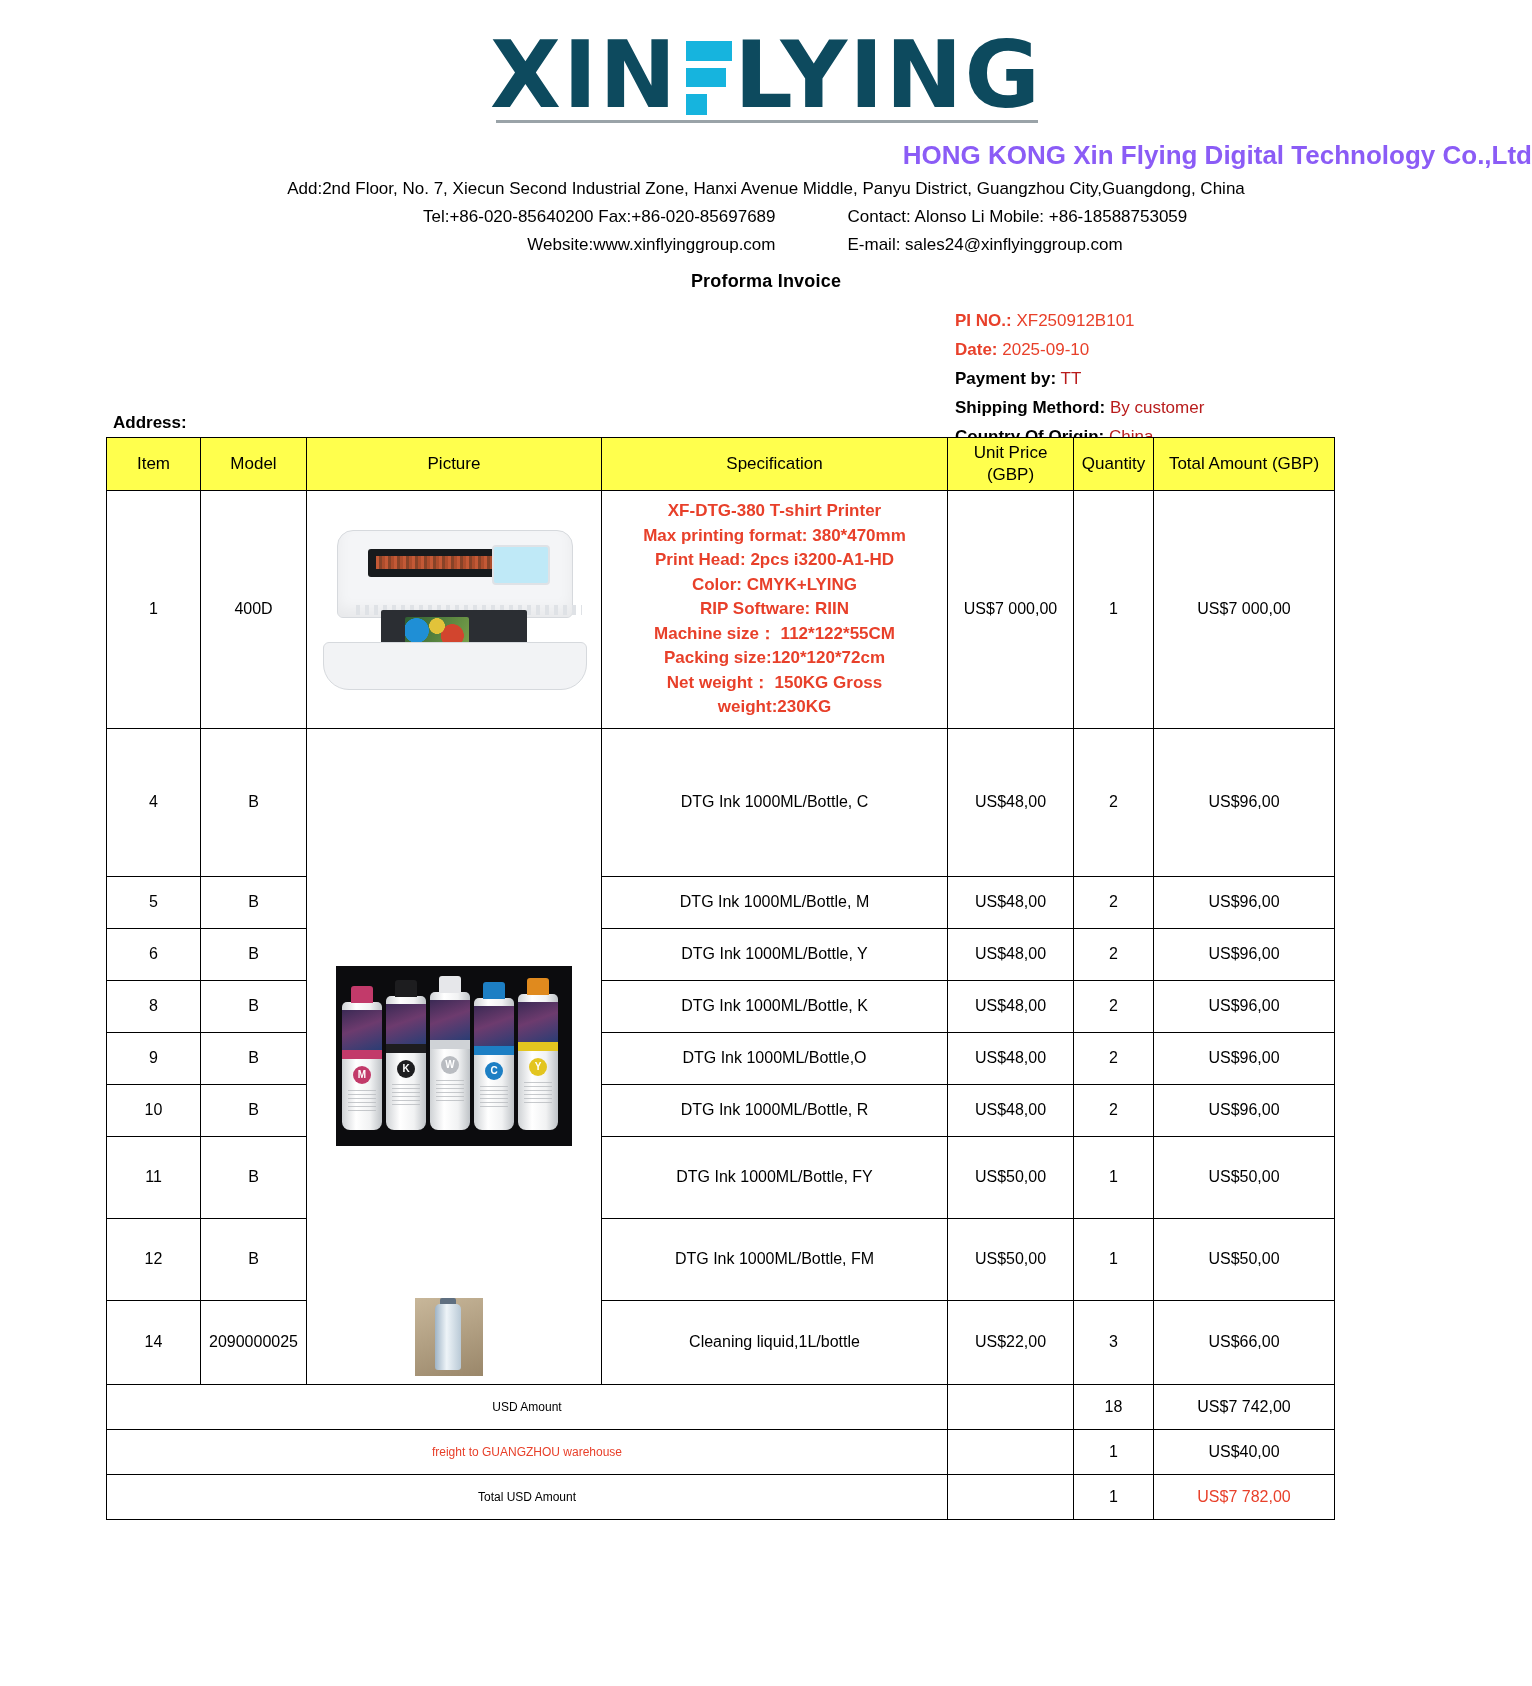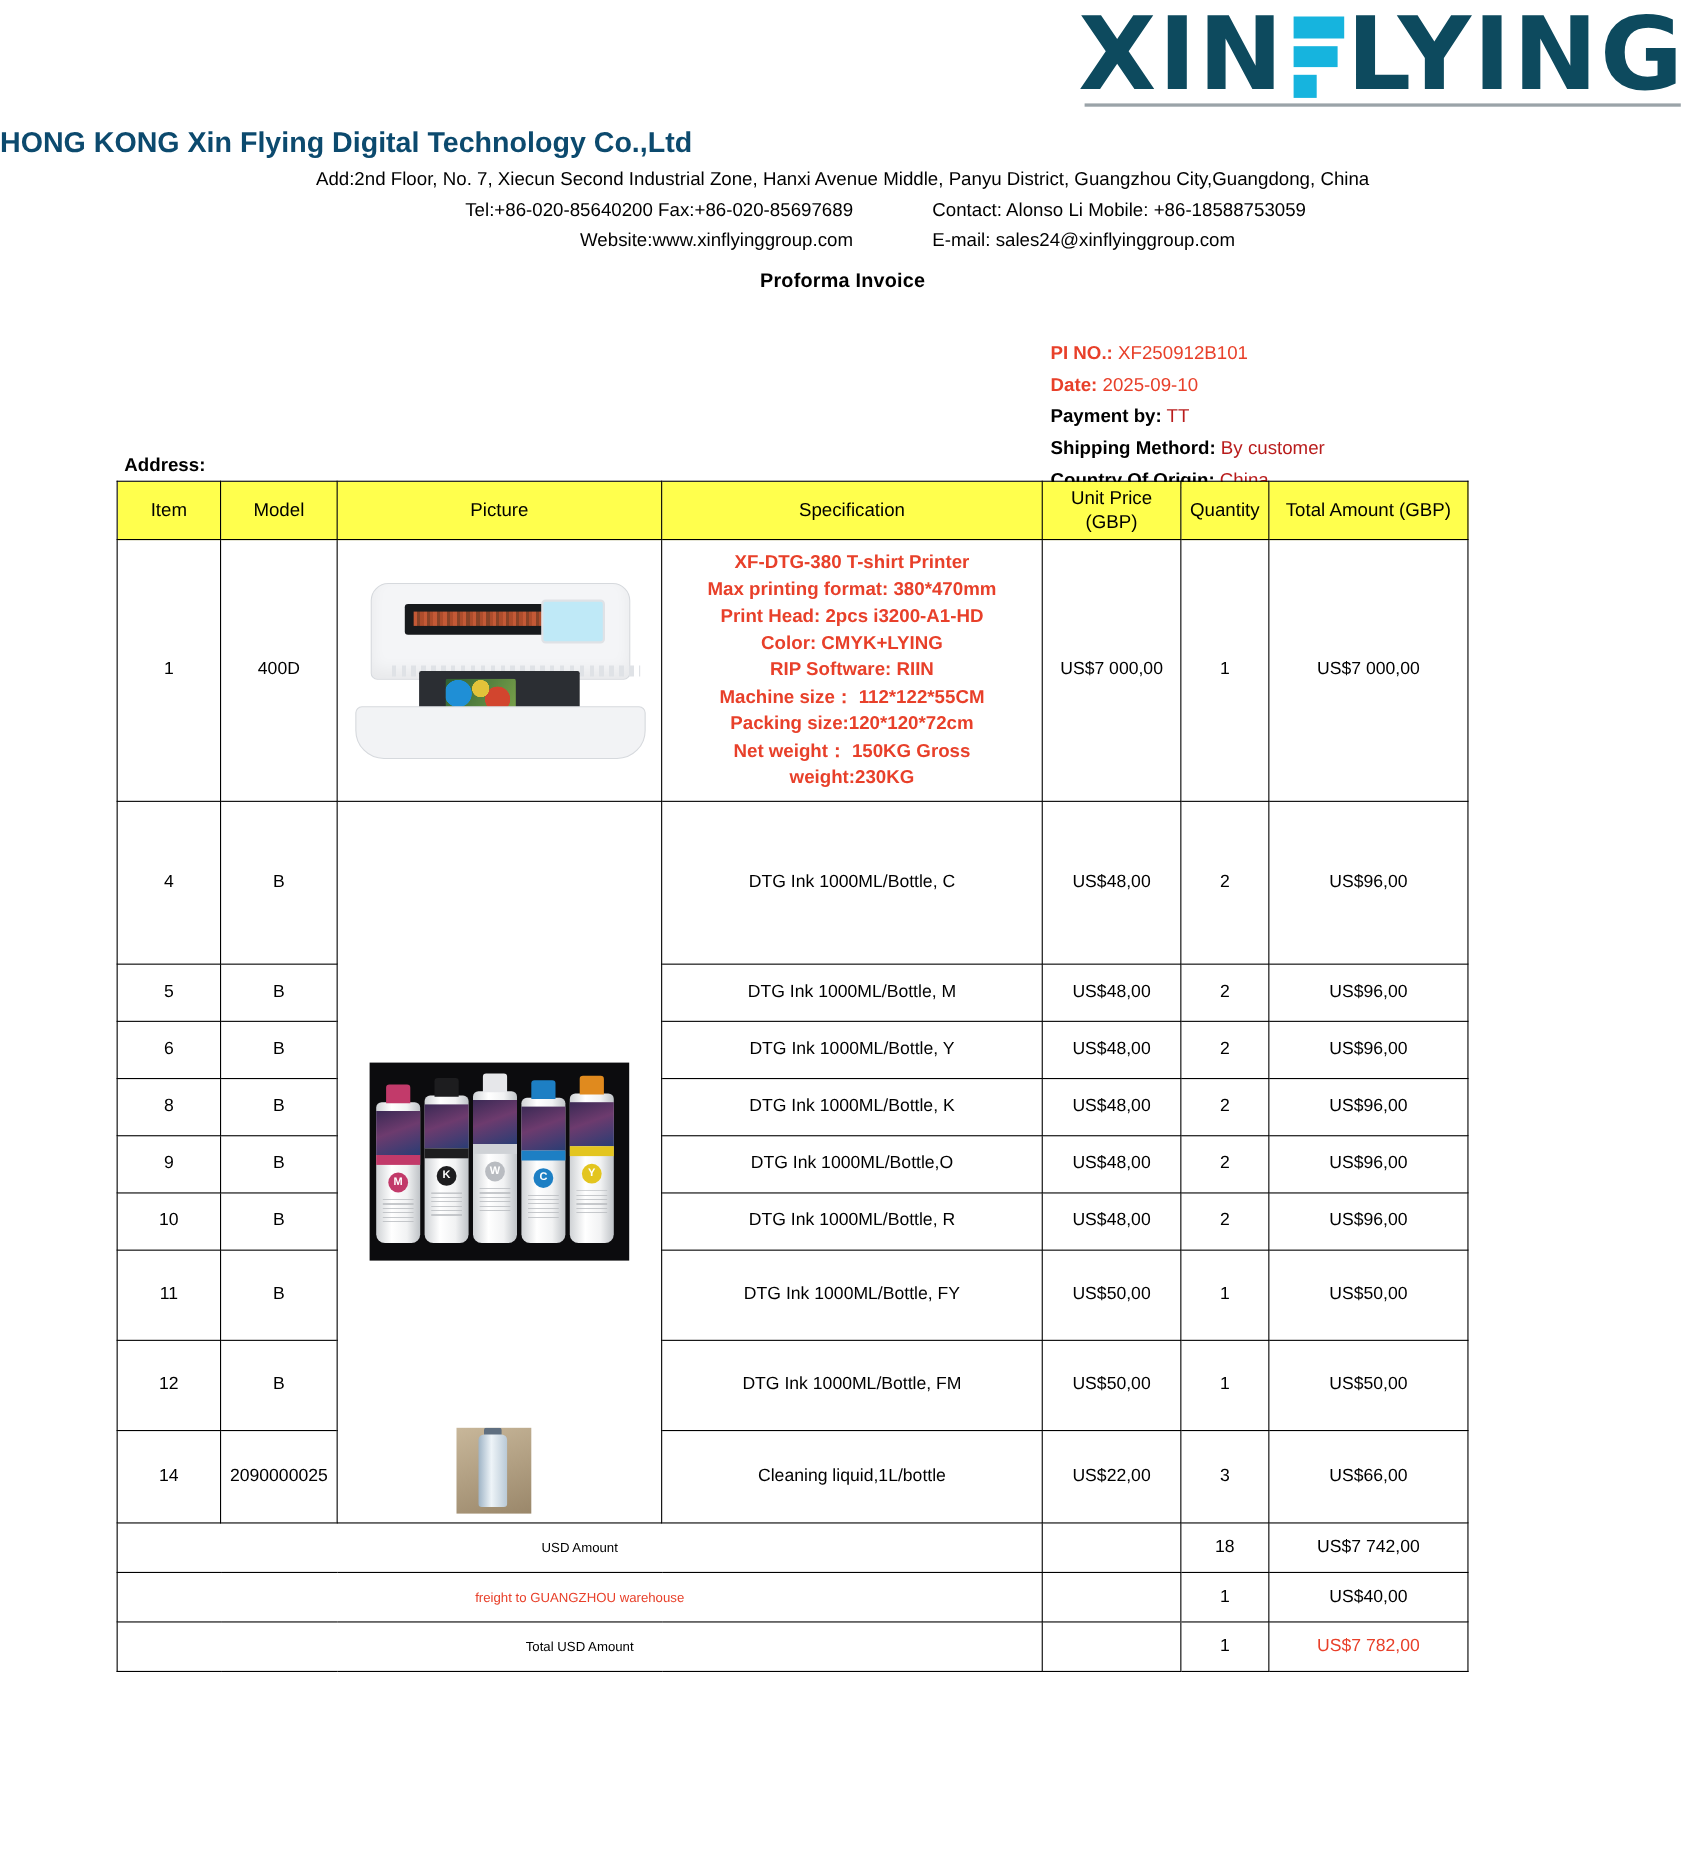--- a/index.html
+++ b/index.html
@@ -18,21 +18,22 @@
   .page {
     width: 1532px;
     height: 1686px;
     position: relative;
     background: #fff;
   }
 
   
   .logo-wrap {
     width: 100%;
-    text-align: right;
+    text-align: center;
+    padding-top: 26px;
   }
   .logo {
     display: inline-block;
     position: relative;
     height: 100px;
     line-height: 100px;
   }
   .logo-text {
     font-family: "DejaVu Sans", sans-serif;
     font-weight: bold;
@@ -61,22 +62,22 @@
     position: absolute;
     left: 6px;
     right: 4px;
     bottom: 3px;
     height: 3px;
     background: #9aa3a8;
   }
 
   
   .company-name {
-    text-align: left;
-    color: #0c4a6e;
+    text-align: right;
+    color: #8b5cf6;
     font-weight: bold;
     font-size: 26px;
     margin-top: 14px;
     font-family: "Liberation Sans", sans-serif;
   }
   .addr-line {
     text-align: center;
     font-size: 17px;
     margin-top: 8px;
     color: #000;

